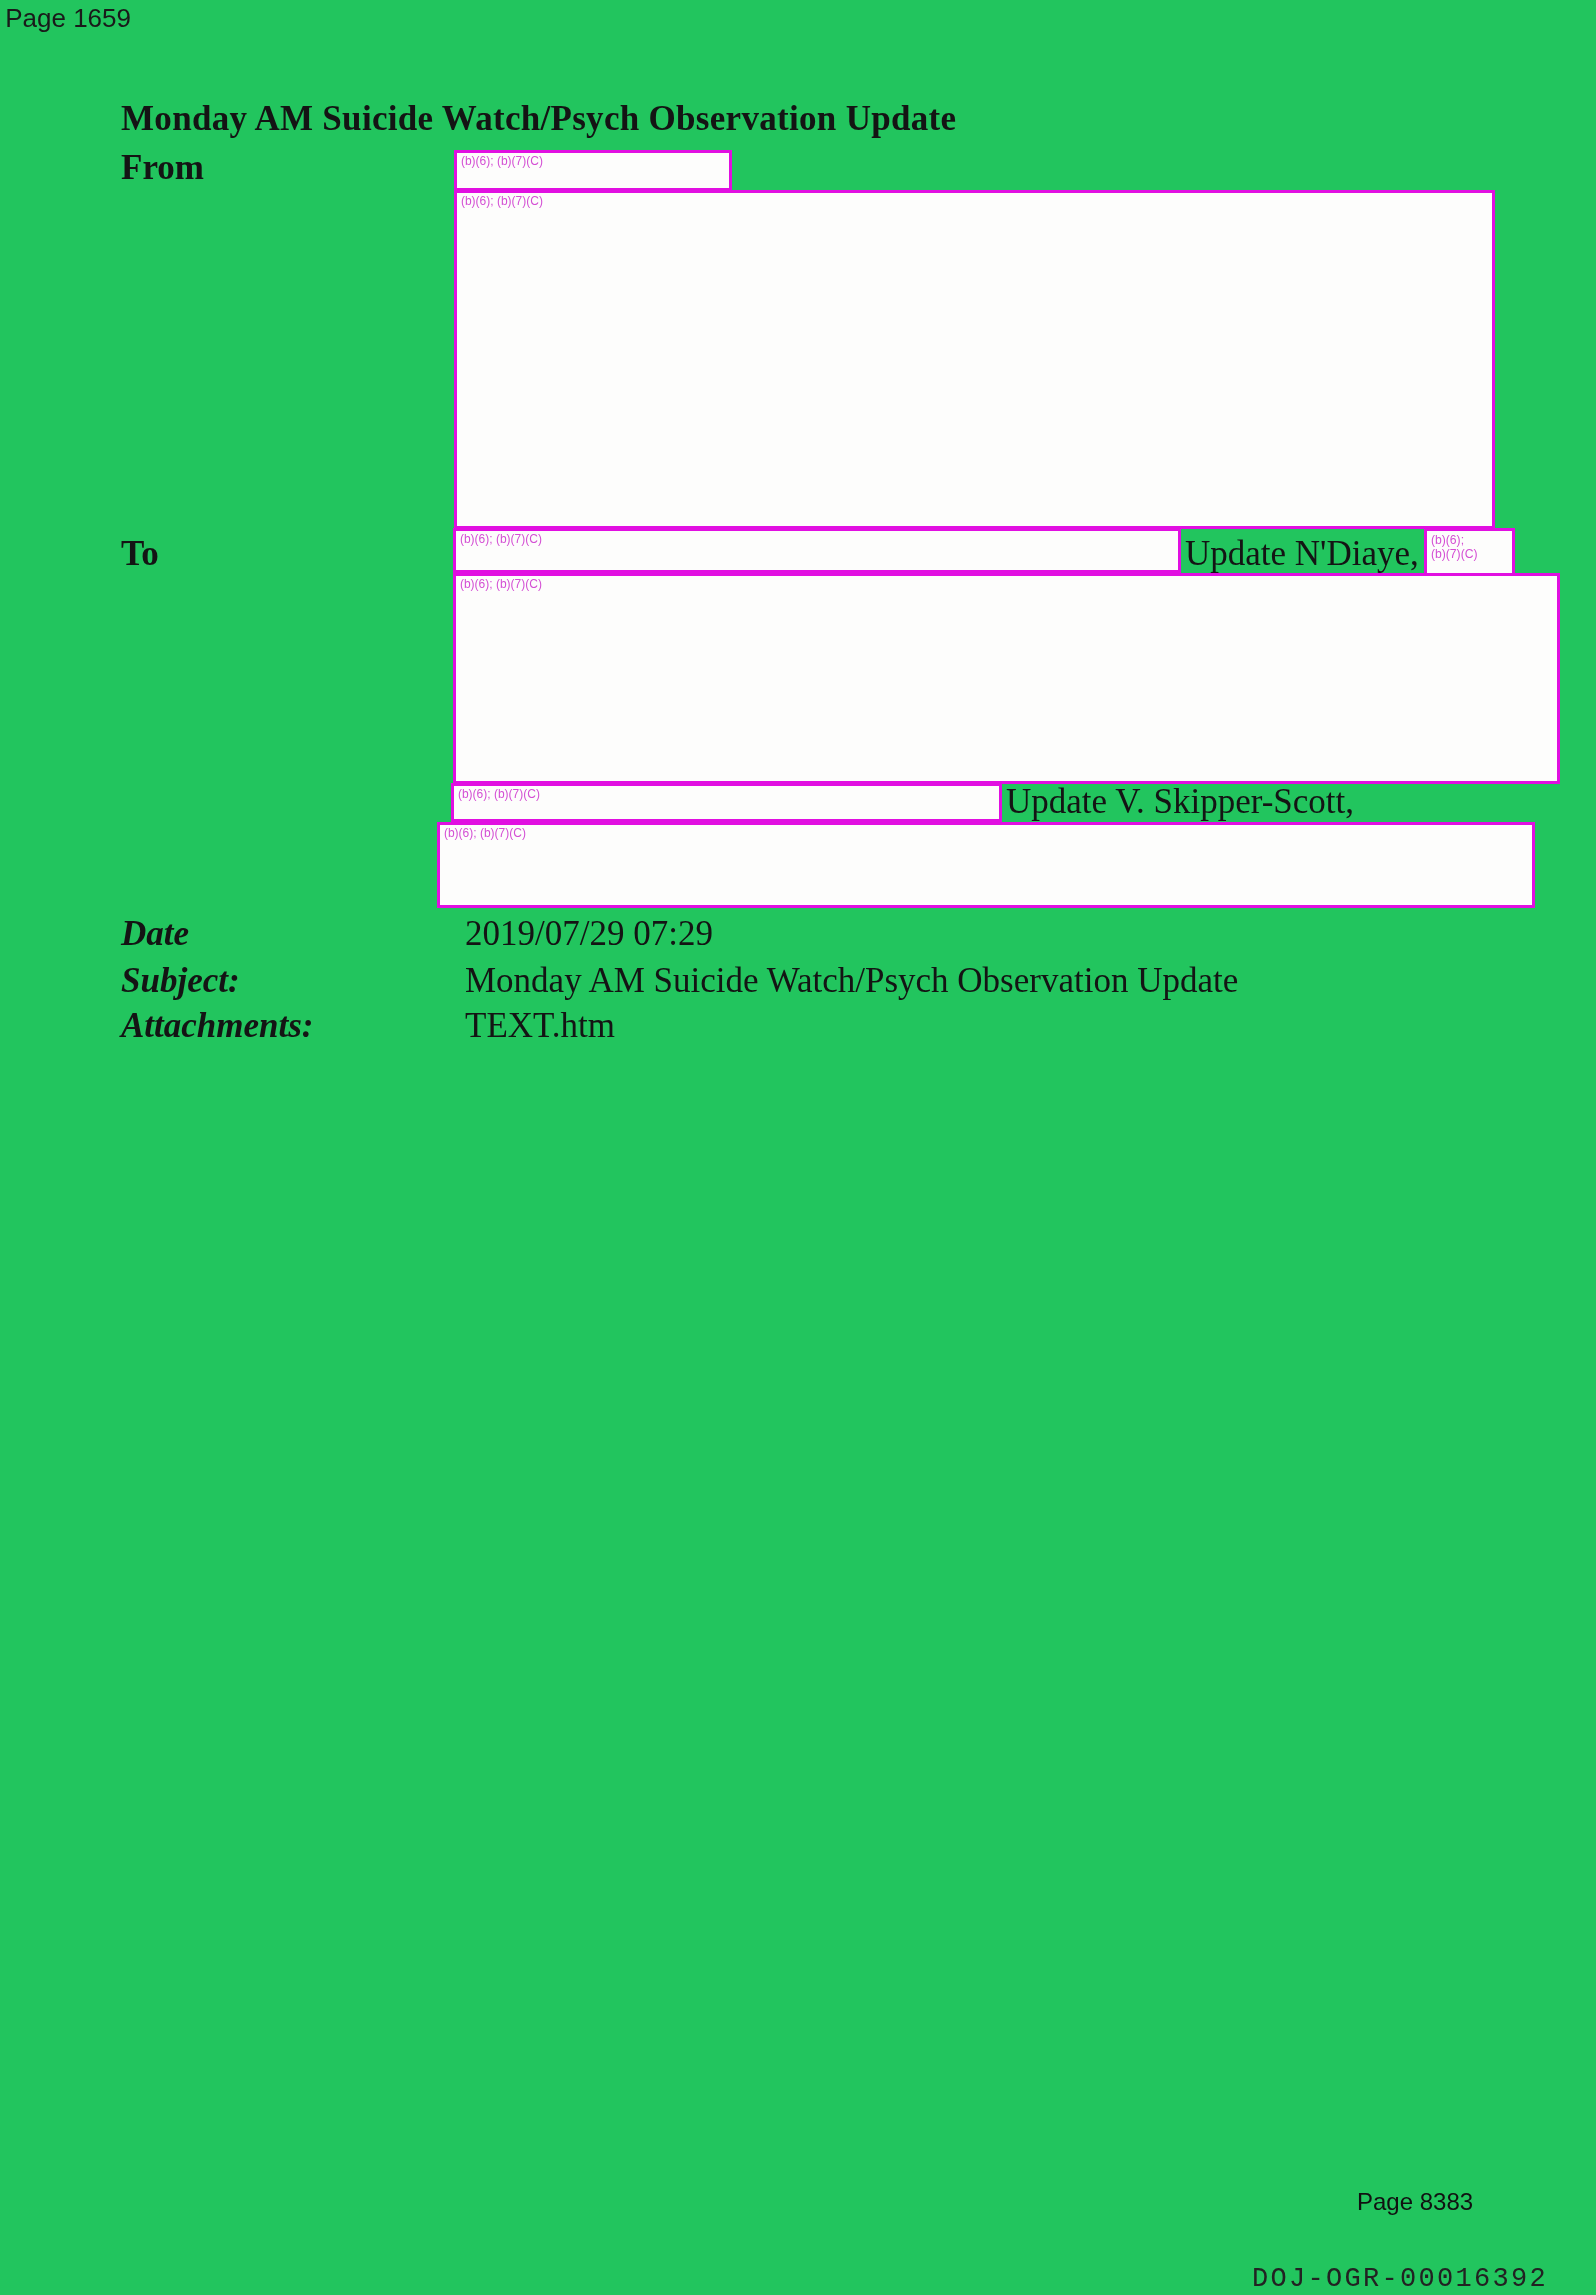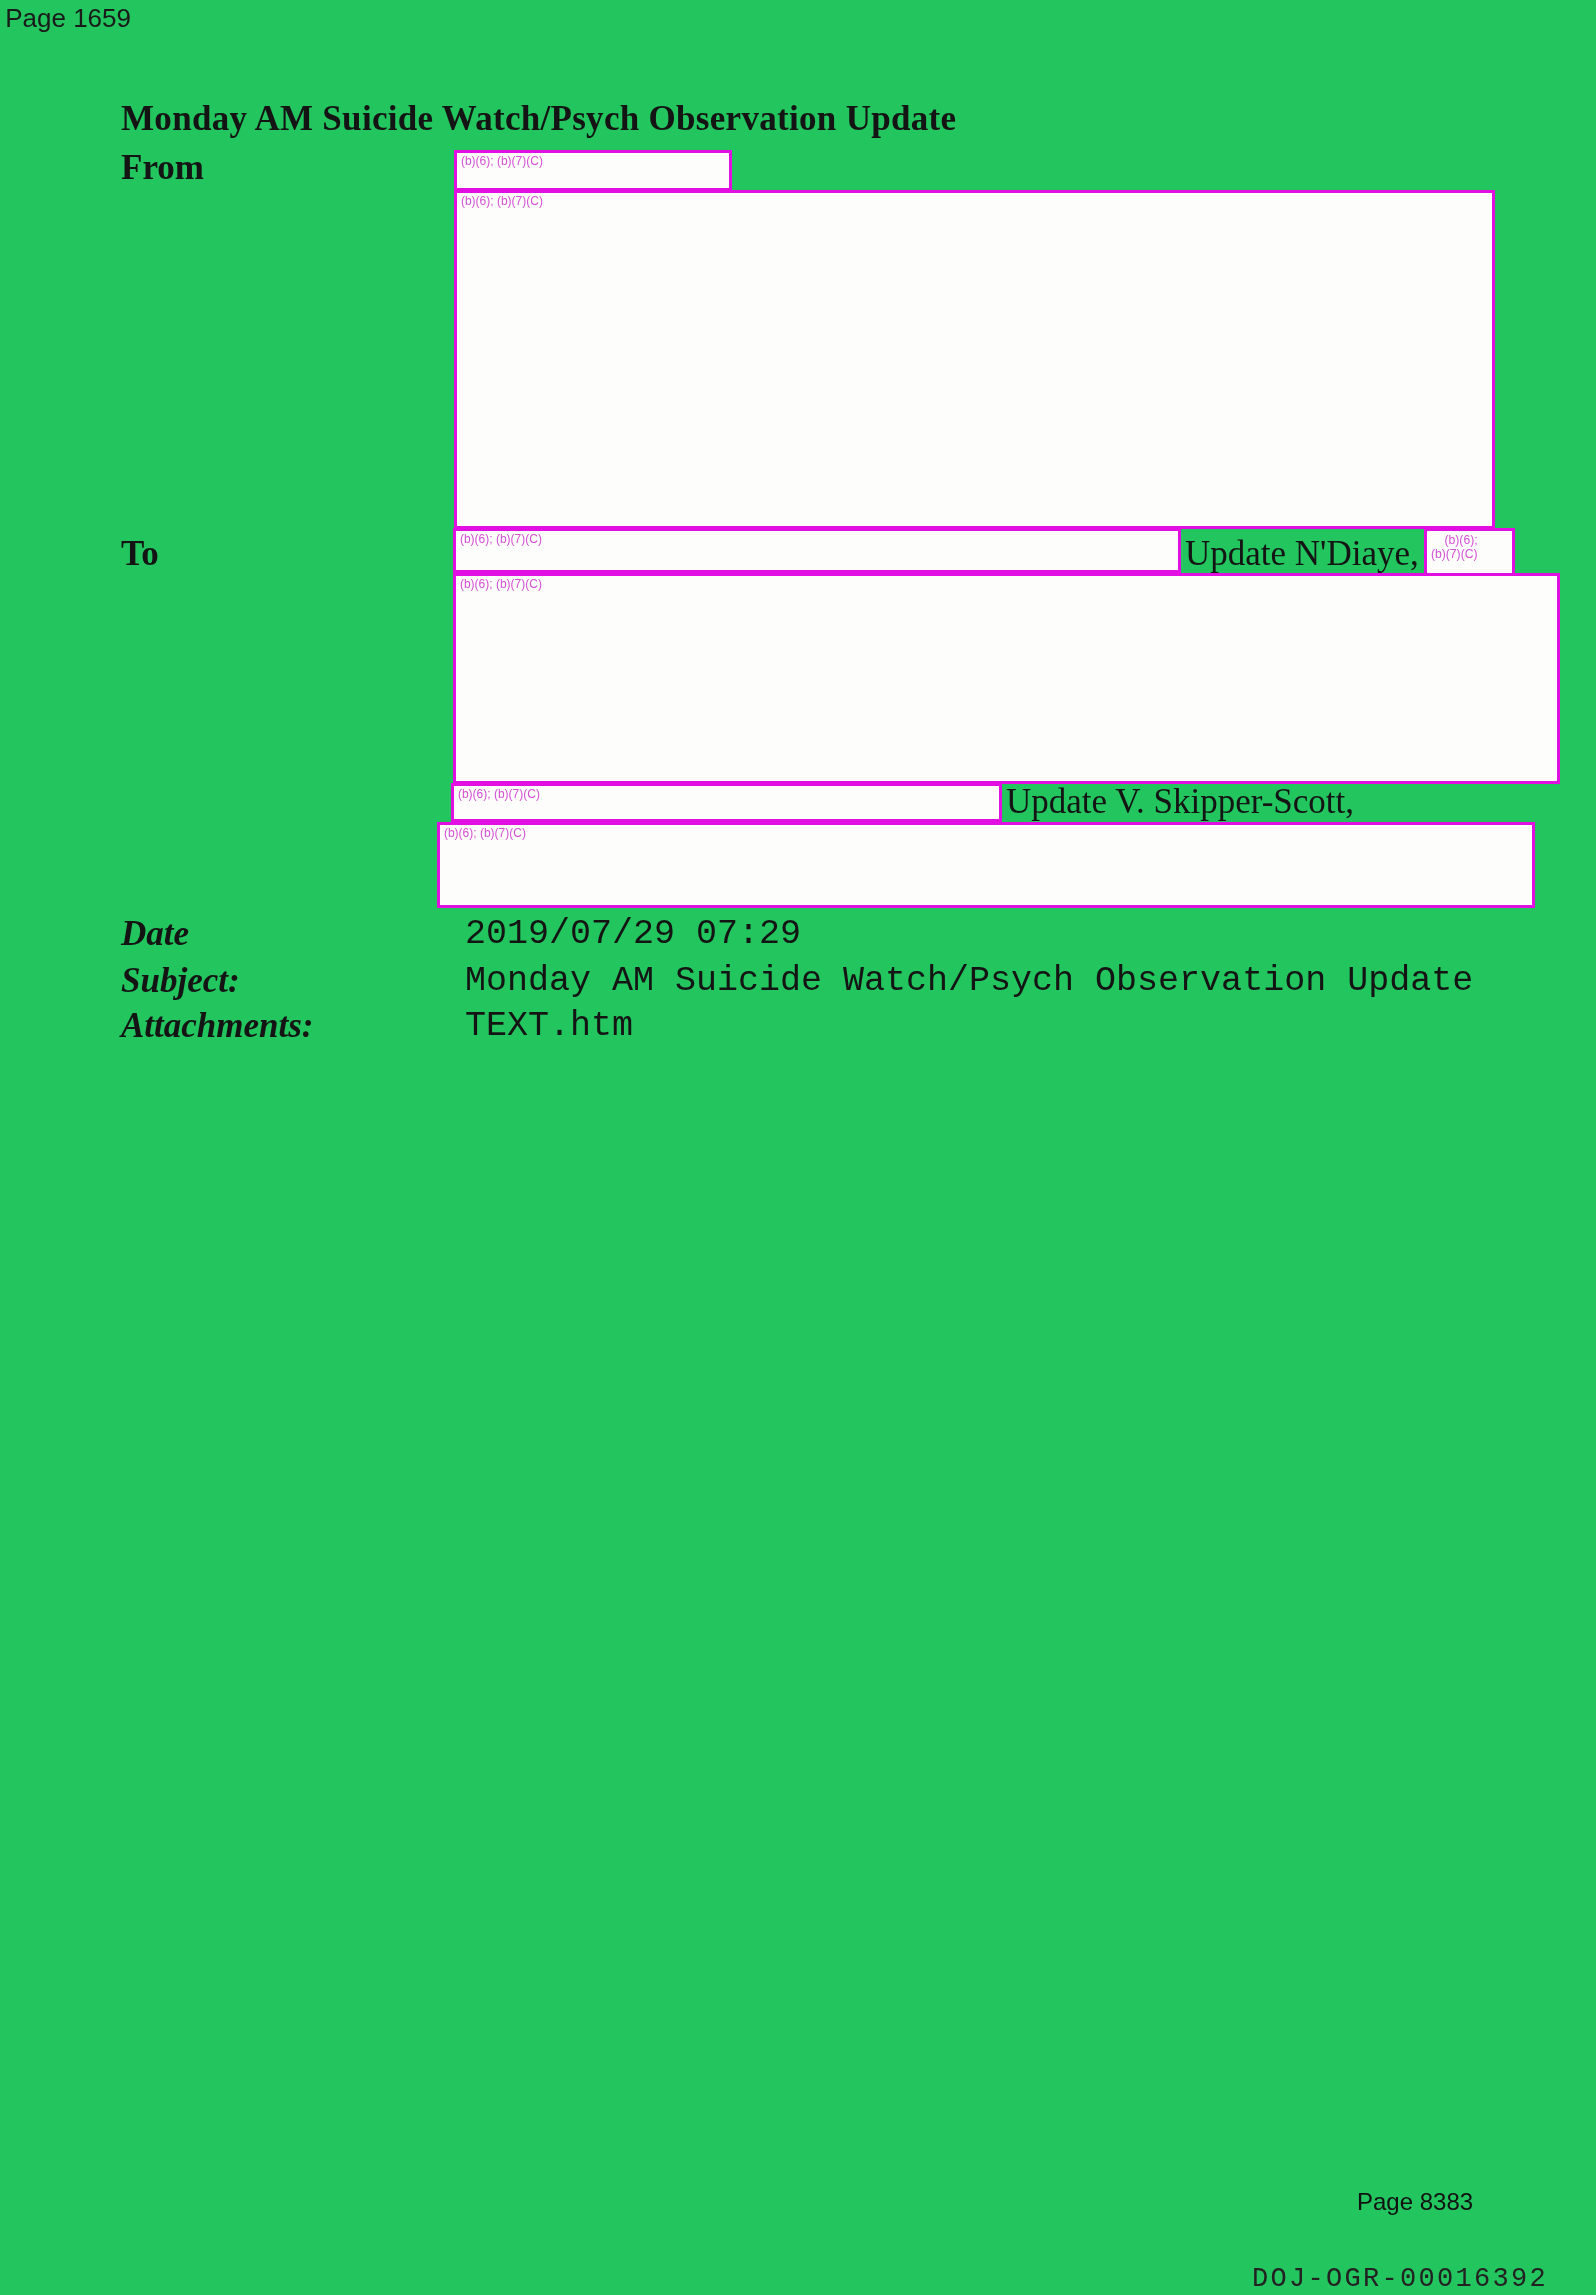--- a/index.html
+++ b/index.html
@@ -53,21 +53,21 @@
     font-family: "Liberation Sans", sans-serif;
     font-size: 12px;
     line-height: 1.15;
     color: #d44fd4;
     white-space: nowrap;
   }
   .rbox-from-small { left: 454px; top: 150px; width: 278px; height: 41px;  }
   .rbox-from-large { left: 454px; top: 190px; width: 1041px; height: 339px; }
   .rbox-to-1       { left: 453px; top: 528px; width: 728px; height: 45px; }
   .rbox-to-tiny    { left: 1424px; top: 528px; width: 91px; height: 49px; }
-  .rbox-to-tiny .rlabel { font-size: 12.2px; white-space: normal; text-align: right; }
+  .rbox-to-tiny .rlabel { font-size: 12.2px; white-space: normal; }
   .rbox-to-large   { left: 453px; top: 573px; width: 1107px; height: 211px; }
   .rbox-to-2       { left: 451px; top: 783px; width: 551px; height: 39px; }
   .rbox-bottom     { left: 437px; top: 822px; width: 1098px; height: 86px; }
 
   .recipient {
     position: absolute;
     font-size: 35px;
     white-space: nowrap;
   }
   .recipient-1 { left: 1185px; top: 534px; }
@@ -80,21 +80,20 @@
     font-size: 35px;
     font-weight: bold;
     white-space: nowrap;
     font-style: italic;
   }
   .meta-row .m-value {
     position: absolute;
     left: 465px;
     font-size: 35px;
     white-space: nowrap;
-    font-family: Liberation Mono, monospace;
   }
   .row-date        { top: 914px; }
   .row-subject     { top: 961px; }
   .row-attachments { top: 1006px; }
 
   .page-num-bottom {
     position: absolute;
     left: 1357px; top: 2188px;
     font-size: 24px;
     color: #111;

